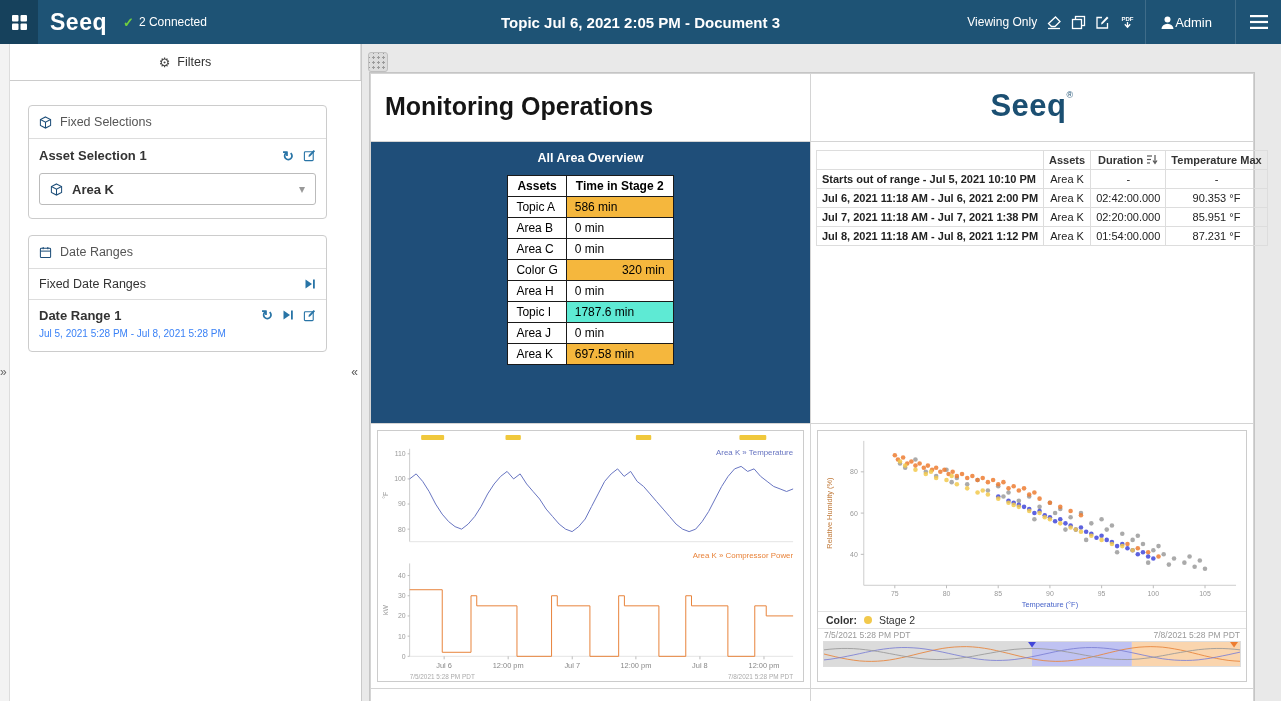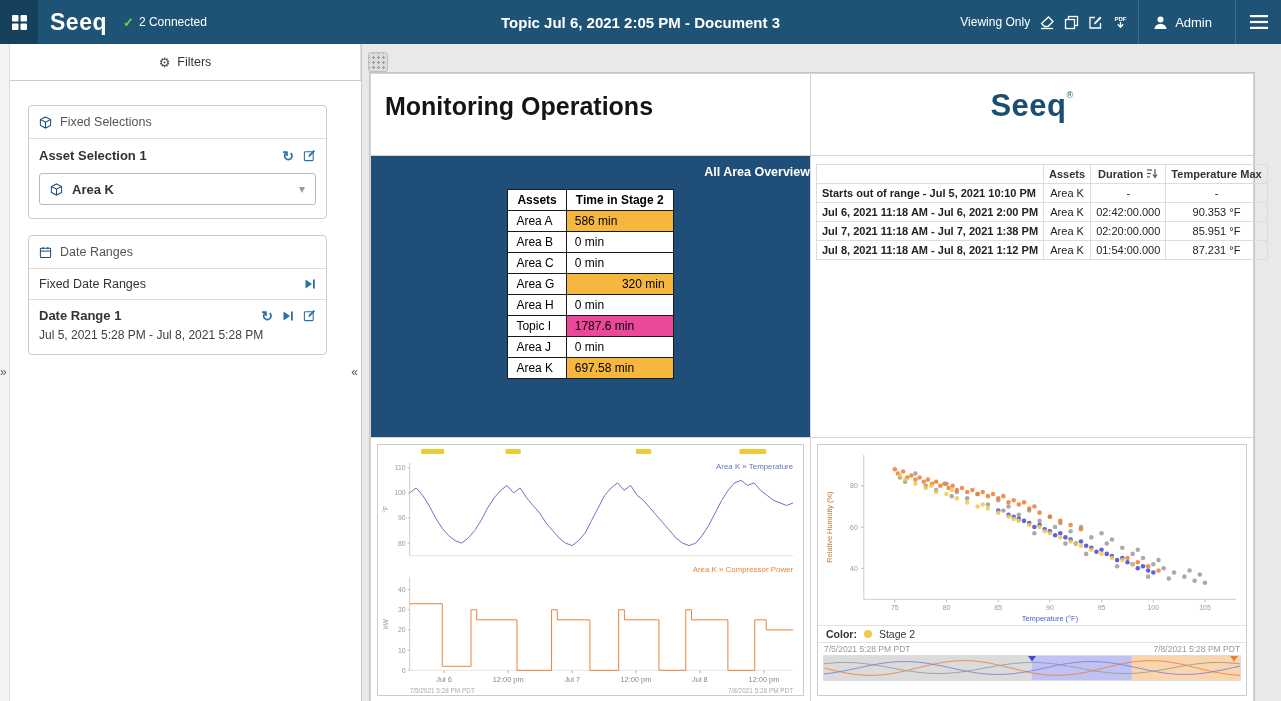--- a/index.html
+++ b/index.html
@@ -8,21 +8,21 @@
 
 .topbar{height:44px;background:#1e5375;display:flex;align-items:center;position:relative;color:#fff}
 .grid-btn{width:38px;height:44px;background:#16415c;display:flex;align-items:center;justify-content:center;cursor:pointer;border:none}
 .brand{font-size:23px;font-weight:800;letter-spacing:.5px;margin:0 16px 0 12px;cursor:pointer;font-style:normal}
 .connected{display:flex;align-items:center;gap:5px;font-size:12px;cursor:pointer}
 .check{color:#6fce3f;font-weight:bold;font-size:13px}
 .topbar-title{position:absolute;left:50%;transform:translateX(-50%);font-size:15px;font-weight:700;white-space:nowrap}
 .topbar-right{margin-left:auto;display:flex;align-items:center;gap:9px;height:100%}
 .viewing{font-size:12px}
 .icon-btn{background:none;border:none;cursor:pointer;display:flex;align-items:center;padding:0}
-.user-btn{display:flex;align-items:center;gap:7px;font-size:13px;padding:12px 14px;height:100%;border-left:1px solid rgba(255,255,255,.15);cursor:pointer}
+.user-btn{display:flex;align-items:center;font-size:13px;padding:12px 14px;height:100%;border-left:1px solid rgba(255,255,255,.15);cursor:pointer}
 .hamburger{width:46px;height:100%;display:flex;align-items:center;justify-content:center;border-left:1px solid rgba(255,255,255,.15);cursor:pointer}
 
 .app-body{display:flex;height:657px}
 .left-rail{width:10px;background:#f3f3f3;border-right:1px solid #ddd;position:relative;flex:none}
 .rail-handle{position:absolute;top:322px;left:0px;font-size:12px;color:#666;cursor:pointer;line-height:1}
 
 .sidebar{width:352px;background:#fff;border-right:1px solid #c9c9c9;position:relative;flex:none}
 .tabbar{height:37px;background:#efefef;border-bottom:1px solid #ccc;display:flex}
 .tab{flex:1;display:flex;align-items:center;justify-content:center;gap:7px;font-size:12.5px;color:#333;cursor:pointer;border-right:1px solid #ddd;background:transparent;border-top:none;border-left:none;border-bottom:none}
 .tab.active{background:#fff}
@@ -32,36 +32,36 @@
 .panel-header{display:flex;align-items:center;gap:8px;padding:9px 10px;border-bottom:1px solid #ddd;font-size:12.5px;color:#555}
 .panel-row{display:flex;align-items:center;padding:9px 10px 5px}
 .row-label{font-size:13px;font-weight:700;color:#333}
 .row-icons{margin-left:auto;display:flex;align-items:center;gap:9px}
 .refresh{color:#2874a6;font-size:14px;font-weight:700;line-height:1;cursor:pointer;background:none;border:none}
 .dropdown{margin:5px 10px 13px;border:1px solid #bbb;border-radius:3px;height:32px;display:flex;align-items:center;gap:9px;padding:0 10px;cursor:pointer;background:#fff}
 .dd-label{font-size:13px;font-weight:700;color:#333}
 .dd-caret{margin-left:auto;color:#999;font-size:12px}
 .subrow{display:flex;align-items:center;padding:8px 10px;border-bottom:1px solid #ddd;font-size:12.5px;color:#333}
 .range-row{padding:8px 10px 12px}
-.range-head{display:flex;align-items:center}
-.range-dates{font-size:12px;color:#404040;margin-top:5px}
+.range-head{display:flex;align-items:flex-start}
+.range-dates{font-size:10px;color:#3b82f6;margin-top:5px}
 .collapse-handle{position:absolute;right:3px;top:322px;font-size:12px;color:#555;cursor:pointer;line-height:1}
 
 .main{flex:1;position:relative;background:#e9e9e9;overflow:hidden}
 .drag-handle{position:absolute;left:6px;top:8px;width:20px;height:20px;border:1px solid #bfbfbf;border-radius:3px;background-color:#dcdcdc;background-image:radial-gradient(#9a9a9a 1px,transparent 1.1px);background-size:5px 5px;background-position:2px 2px;cursor:grab}
 .page{position:absolute;left:7px;top:28px;width:886px;min-height:700px;background:#fff;border:1px solid #c5c5c5}
 .doc-table{border-collapse:collapse;width:100%;table-layout:fixed}
 .doc-table td{border:1px solid #d4d4d4;vertical-align:top;padding:0}
-.r1 td{height:82px}
+.r1 td{height:68px}
 .doc-title{font-size:25px;font-weight:700;color:#151515;padding:18px 0 0 14px}
 .logo-cell{text-align:center}
 .doc-logo{display:inline-block;margin-top:14px;font-size:31px;font-weight:800;color:#1b4f72;letter-spacing:.5px}
 .doc-logo sup{font-size:9px;vertical-align:18px;font-weight:400}
 .overview-cell{background:#1f4e79;height:282px}
-.overview-title{color:#fff;font-weight:700;font-size:12.5px;text-align:right;padding:9px 0 6px}
+.overview-title{color:#fff;font-weight:700;font-size:12.5px;text-align:center;padding:9px 0 6px}
 .overview-table{margin:4px auto 0;border-collapse:collapse;background:#fff;font-size:12px}
 .overview-table th{border:1px solid #1a1a1a;padding:3px 9px;font-weight:700;color:#000;background:#fff;white-space:nowrap}
 .overview-table td{border:1px solid #1a1a1a;padding:3px 8px;color:#000;white-space:nowrap}
 .ov-value{min-width:102px}
 .captable-cell{padding:8px 5px 0 5px !important}
 .cap-table{border-collapse:collapse;width:100%;font-size:11px}
 .cap-table th{border:1px solid #ddd;padding:3px 5px;font-weight:700;color:#333;text-align:center;white-space:nowrap}
 .cap-table td{border:1px solid #ddd;padding:3px 5px;color:#222;text-align:center;white-space:nowrap}
 .cap-table td.range{text-align:left;font-weight:700}
 .r3 td{height:260px;padding:6px !important}
@@ -254,42 +254,42 @@
             <div class="overview-title">All Area Overview</div>
             <table class="overview-table">
               <thead>
                 <tr>
                   <th>Assets</th>
                   <th>Time in Stage 2</th>
                 </tr>
               </thead>
               <tbody>
                     <tr>
-                      <td class="ov-asset">Area A</td>
+                      <td class="ov-asset">Topic A</td>
                       <td class="ov-value" style="background: rgb(245, 183, 61);">586 min</td>
                     </tr>
                     <tr>
                       <td class="ov-asset">Area B</td>
                       <td class="ov-value" style="background: rgb(255, 255, 255);">0 min</td>
                     </tr>
                     <tr>
                       <td class="ov-asset">Area C</td>
                       <td class="ov-value" style="background: rgb(255, 255, 255);">0 min</td>
                     </tr>
                     <tr>
-                      <td class="ov-asset">Area G</td>
+                      <td class="ov-asset">Color G</td>
                       <td class="ov-value" style="background: rgb(245, 183, 61); text-align: right;">320 min</td>
                     </tr>
                     <tr>
                       <td class="ov-asset">Area H</td>
                       <td class="ov-value" style="background: rgb(255, 255, 255);">0 min</td>
                     </tr>
                     <tr>
                       <td class="ov-asset">Topic I</td>
-                      <td class="ov-value" style="background: #ec4899;">1787.6 min</td>
+                      <td class="ov-value" style="background: #5eead4;">1787.6 min</td>
                     </tr>
                     <tr>
                       <td class="ov-asset">Area J</td>
                       <td class="ov-value" style="background: rgb(255, 255, 255);">0 min</td>
                     </tr>
                     <tr>
                       <td class="ov-asset">Area K</td>
                       <td class="ov-value" style="background: rgb(245, 183, 61);">697.58 min</td>
                     </tr>
                   </tbody>

